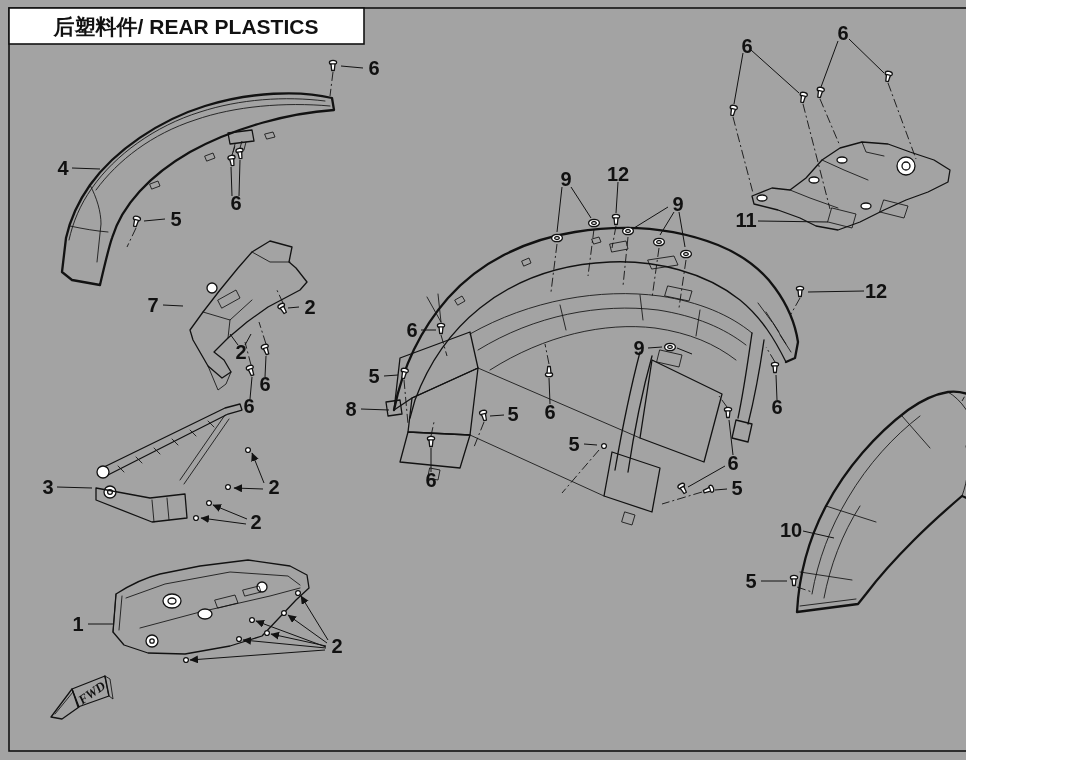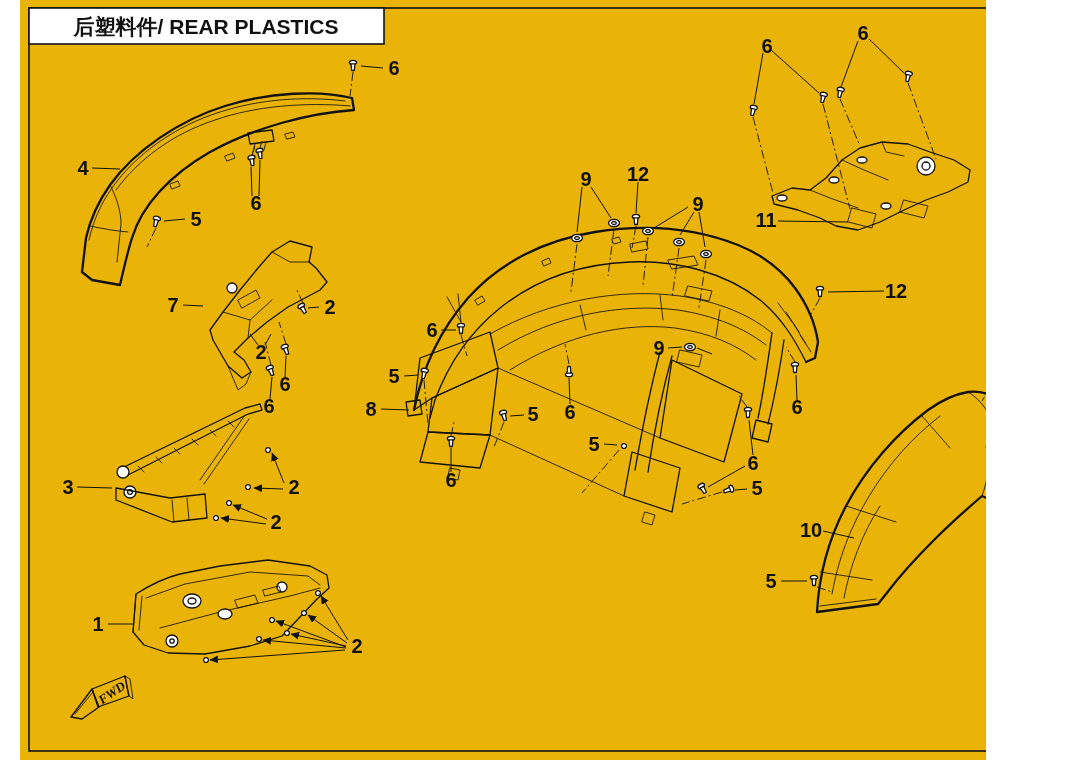--- a/index.html
+++ b/index.html
@@ -1,16 +1,16 @@
 <!DOCTYPE html>
 <html><head>
 <meta charset="utf-8">
 <style>
   html,body{margin:0;padding:0;background:#ffffff;}
-  .page{position:relative;width:966px;height:760px;background:#eab308;overflow:hidden;margin-left:20px;}
+  .page{position:relative;width:966px;height:760px;background:#a3a3a3;overflow:hidden;}
   svg{display:block;}
   .ln{fill:none;stroke:#121212;stroke-width:1.3;stroke-linejoin:round;stroke-linecap:round;}
   .thick{stroke-width:2.3;}
   .thin{stroke-width:0.85;}
   .fw{fill:#ffffff;stroke:#121212;stroke-width:1.3;stroke-linejoin:round;}
   .dd{fill:none;stroke:#121212;stroke-width:0.9;stroke-dasharray:9 3 2 3;}
   .ldr{fill:none;stroke:#121212;stroke-width:1;}
   .callout{font:700 20px "Liberation Sans", sans-serif;fill:#111;text-anchor:middle;}
   .titleTxt{font:700 21px "Liberation Sans", sans-serif;fill:#111;text-anchor:middle;}
   .fwdTxt{font:italic 700 13px "Liberation Serif", serif;fill:#111;text-anchor:middle;}

